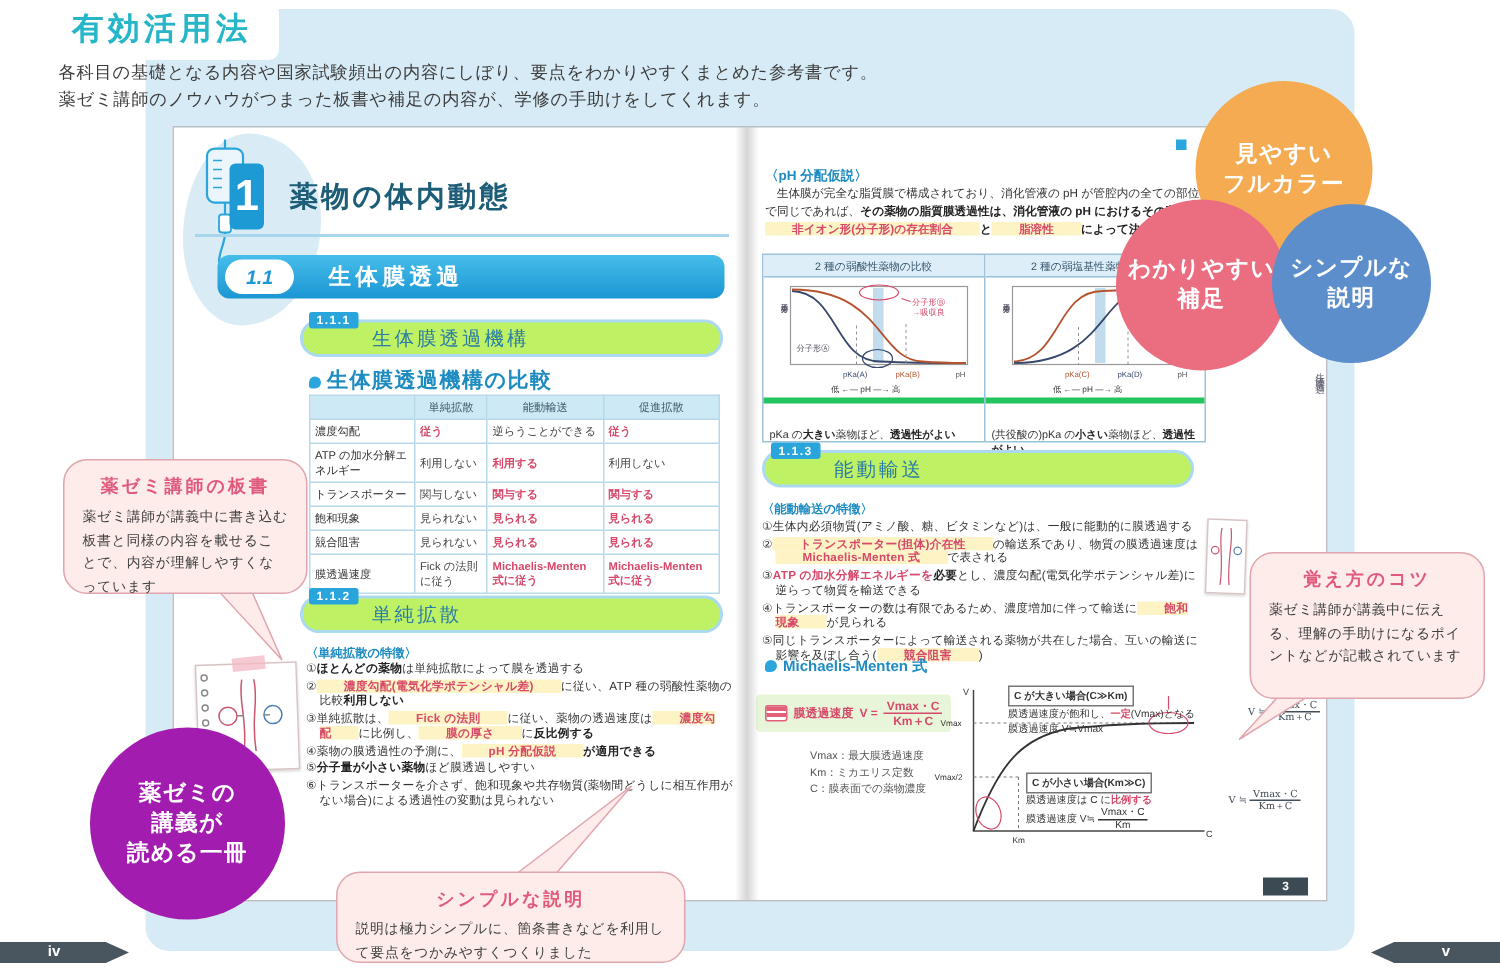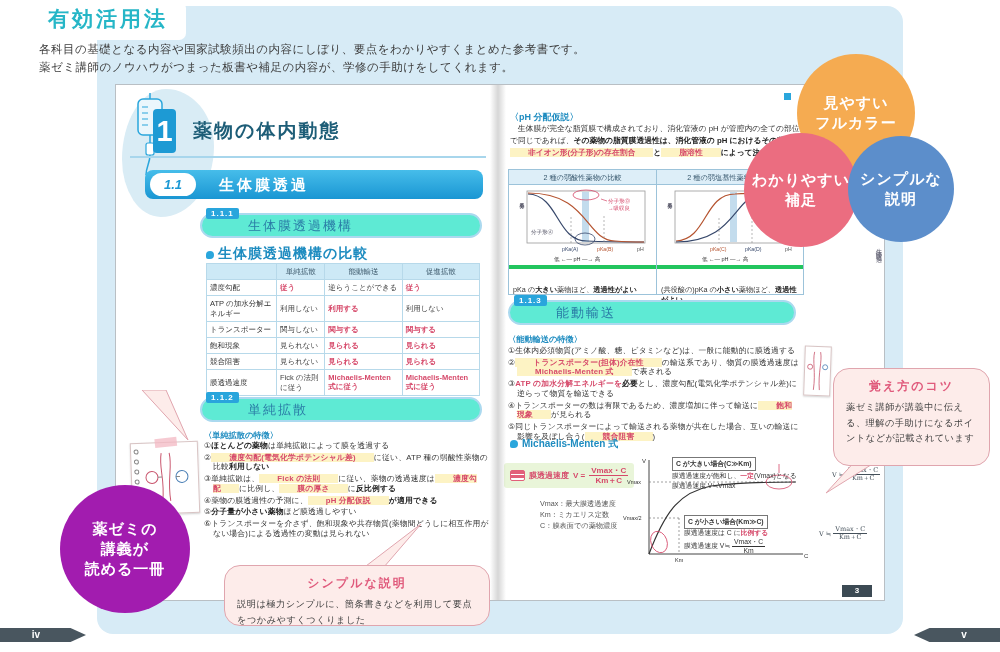--- a/index.html
+++ b/index.html
@@ -20,21 +20,21 @@
 
 #lp-blob{position:absolute;left:6px;top:4px;width:92px;height:128px;background:#d9ecf5;border-radius:48% 52% 58% 42%/55% 45% 55% 45%}
 #iv-icon{position:absolute;left:16px;top:6px}
 #ch-num{position:absolute;left:37px;top:24px;width:23px;height:44px;background:#1d9ad4;color:#fff;border-radius:4px;font-size:29px;font-weight:bold;display:flex;align-items:center;justify-content:center}
 #ch-title{position:absolute;left:77px;top:33px;font-size:19px;font-weight:bold;color:#1d5d77;letter-spacing:2px}
 #ch-rule{position:absolute;left:14px;top:71px;width:356px;height:2px;background:#a8d6ec}
 #lp-banner{position:absolute;left:29px;top:85px;width:338px;height:29px;background:linear-gradient(180deg,#46bdea,#1a96d3);border-radius:8px}
 #lp-banner .num{position:absolute;left:5px;top:3px;width:46px;height:23px;background:#fff;border-radius:12px;color:#1b98d4;font-size:13px;font-weight:bold;font-style:italic;text-align:center;line-height:23px}
 #lp-banner .num:after{content:"";position:absolute;left:26px;bottom:-5px;border:5px solid transparent;border-top-color:#fff;border-right-width:8px}
 #lp-banner .ttl{margin-left:74px;line-height:29px;color:#fff;font-size:15px;font-weight:bold;letter-spacing:3px}
-.subsec{position:absolute;height:25px;border:2px solid #abd9ef;background:#5eead4;border-radius:13px}
+.subsec{position:absolute;height:25px;border:2px solid #abd9ef;background:#bef264;border-radius:13px}
 .subsec .tag{position:absolute;left:4px;top:-7px;background:#29a5dc;color:#fff;font-size:8px;font-weight:bold;padding:1px 5px;border-radius:2px;letter-spacing:1px}
 .subsec .ttl{margin-left:46px;line-height:21px;font-size:13px;color:#2a7ca6;letter-spacing:2px}
 #lp-sub1{left:84px;top:128px;width:282px}
 #lp-sub2{left:84px;top:312px;width:282px}
 .tbl-caption{position:absolute;font-size:14px;font-weight:bold;color:#1e8cc0;border-bottom:1px dotted #7bbcd9;padding-bottom:2px;letter-spacing:1px}
 #lp-caption{left:90px;top:160px}
 .drop{display:inline-block;width:8px;height:8px;background:#2aa6dc;border-radius:50% 50% 50% 2px;margin-right:4px;vertical-align:-1px}
 #cmp-table{position:absolute;left:90px;top:178px;width:274px;border-collapse:collapse;font-size:7.5px;color:#444;background:#fff}
 #cmp-table th,#cmp-table td{border:1px solid #b7d9ea;padding:2.5px 3px;text-align:left;vertical-align:middle;font-weight:normal}
 #cmp-table thead th{background:#cde9f6;color:#3e5a6c;text-align:center}
@@ -92,21 +92,21 @@
 #badge-fullcolor{left:797px;top:54px;width:118px;height:118px;background:#f5ab51}
 #badge-hosoku{left:744px;top:133px;width:114px;height:114px;background:#eb6d80}
 #badge-simple{left:848px;top:136px;width:106px;height:106px;background:#5c8ecb}
 #badge-lecture{left:60px;top:485px;width:130px;height:128px;background:#a21caf}
 
 .bubble{position:absolute;background:#fdecea;border:1.5px solid #e0a5ae;border-radius:16px;z-index:7}
 .bubble .bt{font-size:12px;font-weight:bold;color:#e05a7c;letter-spacing:2px;margin:9px 0 4px;text-align:center}
 .bubble .bb{font-size:9.2px;color:#3f3f3f;line-height:1.7;padding:0 12px;letter-spacing:.5px;font-family:"DejaVu Serif",serif;text-align:left}
 #bub-board{left:42px;top:306px;width:163px;height:90px}
 #bub-tips{left:833px;top:368px;width:157px;height:98px}
-#bub-simple{left:224px;top:565px;width:266px;height:61px}
+#bub-simple{left:224px;top:581px;width:233px;height:61px}
 .tail{position:absolute;z-index:6}
 
 .pm{position:absolute;top:628px;width:86px;height:14px;background:#49565f;color:#fff;font-size:10px;font-weight:bold;text-align:center;line-height:14px;z-index:4}
 #pm-left{left:0;clip-path:polygon(0 0,82% 0,100% 50%,82% 100%,0 100%);padding-right:14px}
 #pm-right{left:914px;clip-path:polygon(18% 0,100% 0,100% 100%,18% 100%,0 50%);padding-left:14px}
 svg text{font-family:"Liberation Sans","DejaVu Sans",sans-serif}
 </style>
 </head>
 <body>
 
@@ -388,20 +388,24 @@
   <svg class="tail" style="left:138px;top:390px" width="55" height="52">
       <polygon points="4,0 28,0 50,50" fill="#fdecea" stroke="#e0a5ae" stroke-width="1"></polygon>
     </svg>
   <svg class="tail" style="left:826px;top:458px" width="60" height="38">
       <polygon points="56,0 32,0 0,35" fill="#fdecea" stroke="#e0a5ae" stroke-width="1"></polygon>
     </svg>
   <svg class="tail" style="left:345px;top:524px" width="80" height="60">
       <polygon points="0,58 26,58 76,0" fill="#fdecea" stroke="#e0a5ae" stroke-width="1"></polygon>
     </svg>
 
+  <div id="bub-board" class="bubble">
+    <div class="bt">薬ゼミ講師の板書</div>
+    <div class="bb">薬ゼミ講師が講義中に書き込む板書と同様の内容を載せることで、内容が理解しやすくなっています</div>
+  </div>
   <div id="bub-tips" class="bubble">
     <div class="bt">覚え方のコツ</div>
     <div class="bb">薬ゼミ講師が講義中に伝える、理解の手助けになるポイントなどが記載されています</div>
   </div>
   <div id="bub-simple" class="bubble">
     <div class="bt">シンプルな説明</div>
     <div class="bb">説明は極力シンプルに、箇条書きなどを利用して要点をつかみやすくつくりました</div>
   </div>
 
   <div id="pm-left" class="pm">iv</div>

